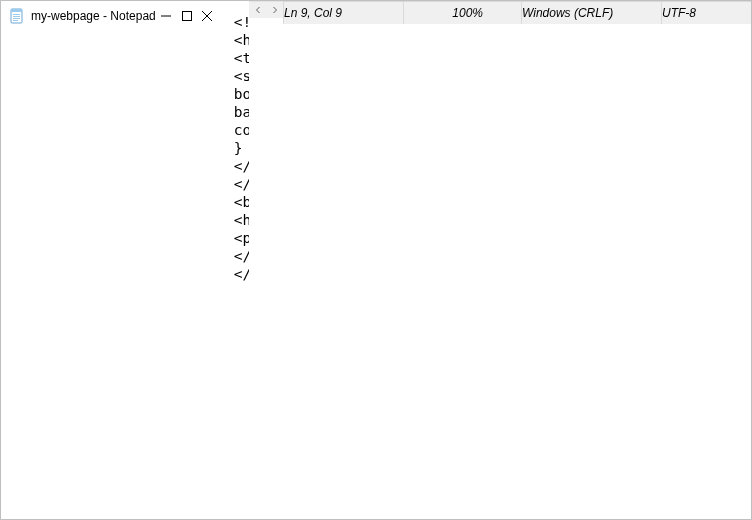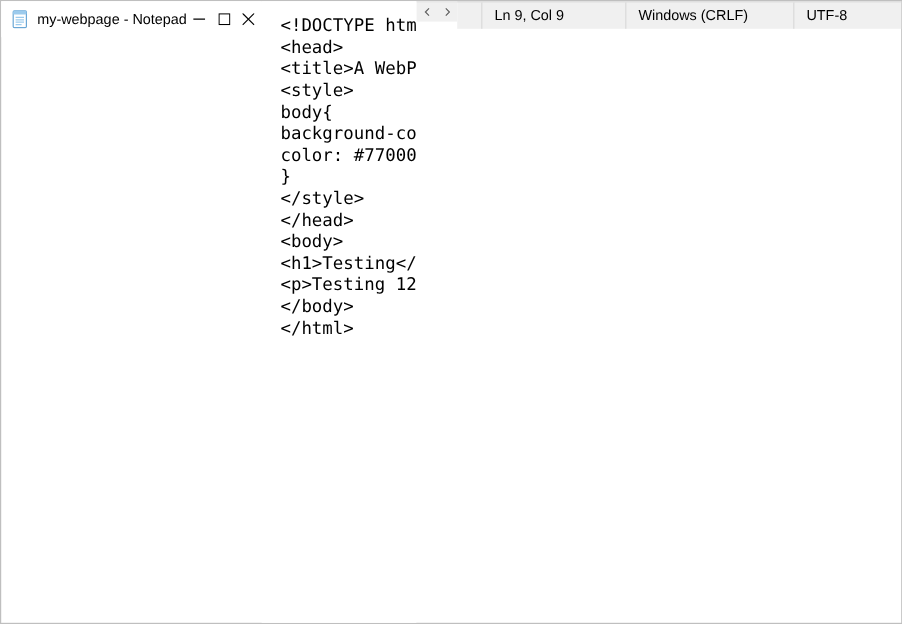--- a/index.html
+++ b/index.html
@@ -98,27 +98,28 @@
     align-items: stretch;
     background: #f0f0f0;
     border-top: 1px solid #dadada;
     font-size: 12px;
     color: #000;
     user-select: none;
   }
   .statusbar .cell {
     display: flex;
     align-items: center;
-    padding: 0 10px;
+    padding: 0 0;
     border-left: 1px solid #dadada;
     white-space: nowrap;
+    font-style: italic;
   }
   .statusbar .grow { flex: 1 1 auto; border-left: none; }
   .statusbar .w100 { width: 80px; justify-content: flex-end; }
-  .statusbar .w140 { width: 140px; }
+  .statusbar .w140 { width: 140px; margin-left: 38px; }
   .statusbar .w120 { width: 120px; }
   .statusbar .w90  { width: 90px; }
 </style>
 </head>
 <body>
 
 <div class="window">
 
   <div class="titlebar">
     <span class="app-icon">
@@ -180,17 +181,18 @@
     <div class="arrow">
       <svg width="8" height="8" viewBox="0 0 8 8">
           <polyline points="2.5,1 5.5,4 2.5,7" fill="none" stroke="#606060" stroke-width="1"></polyline>
         </svg>
     </div>
   </div>
 
   <div class="statusbar">
     <div class="cell grow"></div>
     <div class="cell w120">Ln 9, Col 9</div>
+    <div class="cell w100">100%</div>
     <div class="cell w140">Windows (CRLF)</div>
     <div class="cell w90">UTF-8</div>
   </div>
 
 </div>
 
 </body></html>

